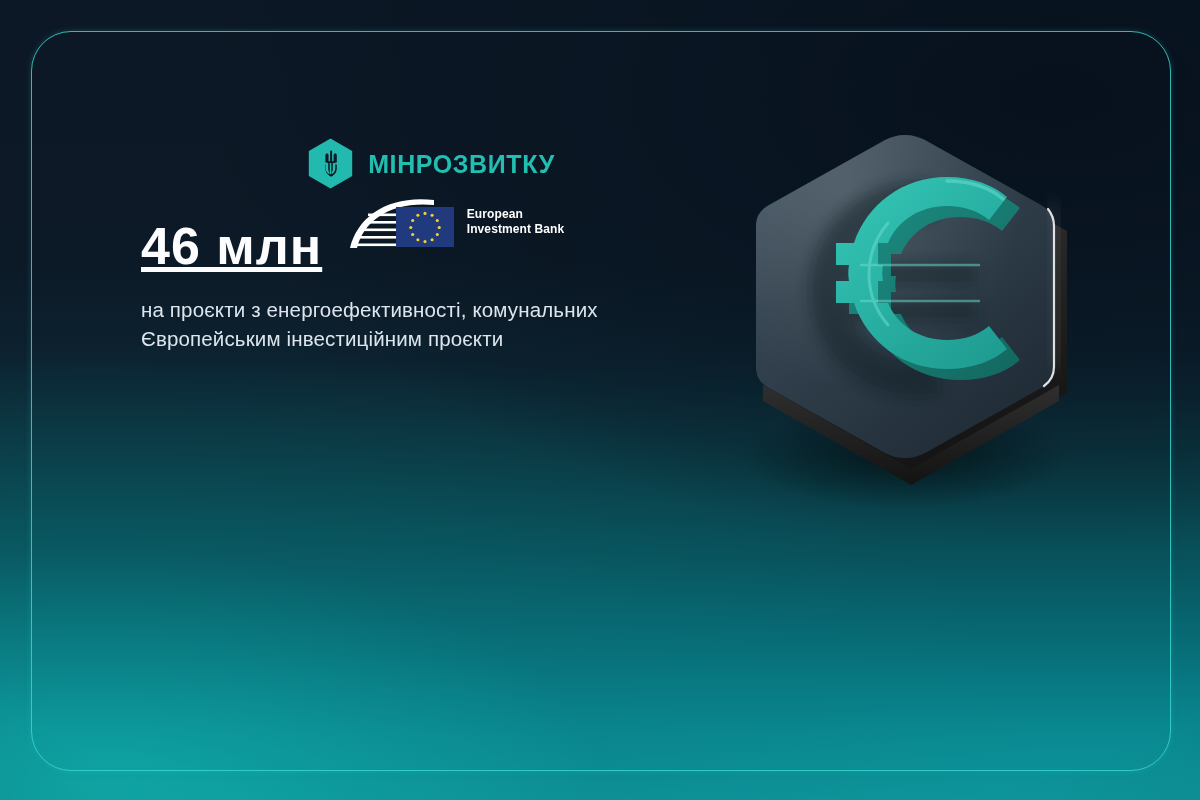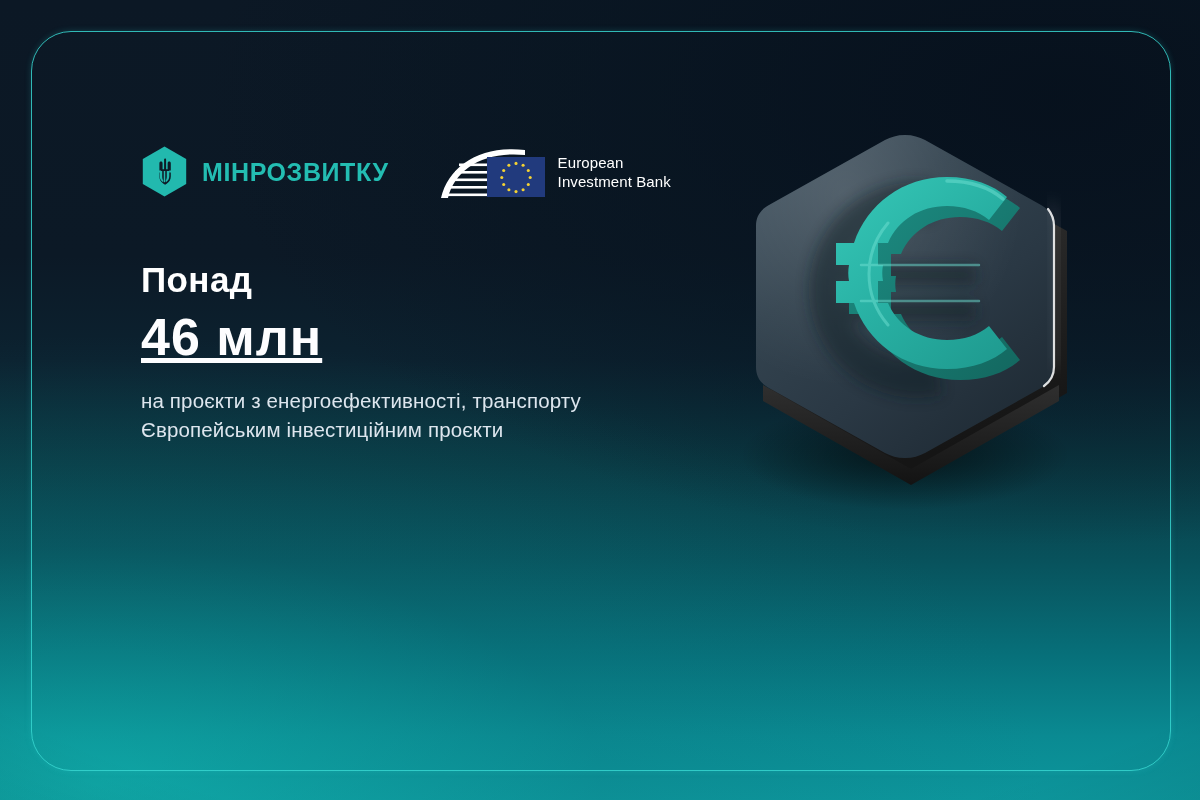--- a/index.html
+++ b/index.html
@@ -77,20 +77,21 @@
     left: 141px;
     top: 138px;
     width: 580px;
   }
 
   
   .logo-row {
     display: flex;
     align-items: center;
     height: 68px;
+    flex-direction: column;
   }
   .min-logo {
     display: flex;
     align-items: center;
     gap: 14px;
   }
   .hex-badge {
     width: 47px;
     height: 53px;
     position: relative;
@@ -112,22 +113,22 @@
 
   .eib-logo {
     display: flex;
     align-items: center;
     gap: 9px;
     margin-left: 50px;
   }
   .eib-mark { flex: none; display:block; }
   .eib-text {
     color: #ffffff;
-    font-size: 15px;
-    font-weight: 400;
+    font-size: 12px;
+    font-weight: 700;
     line-height: 1.28;
     letter-spacing: 0.1px;
     white-space: nowrap;
   }
 
   
   .kicker {
     margin-top: 56px;
     color: #ffffff;
     font-size: 35px;
@@ -236,26 +237,25 @@
             </g>
           </svg>
         </span>
         <span class="eib-text">
           <span>European</span><br>
           <span>Investment Bank</span>
         </span>
       </div>
     </div>
 
-    <div class="kicker">Понад</div>
 
     <div class="bignum">46 млн</div>
 
     <div class="lede">
-      <span class="ln">на проєкти з енергоефективності, транспорту</span>
+      <span class="ln">на проєкти з енергоефективності, комунальних</span>
       <span class="ln">Європейським інвестиційним проєкти</span>
     </div>
   </div>
 
   <div class="euro-art">
     <svg viewBox="0 0 410 410" aria-hidden="true">
       <defs>
         <linearGradient id="faceGrad" x1="0.12" y1="0.06" x2="0.82" y2="0.95">
           <stop offset="0%" stop-color="#41525f"></stop>
           <stop offset="30%" stop-color="#33434f"></stop>

